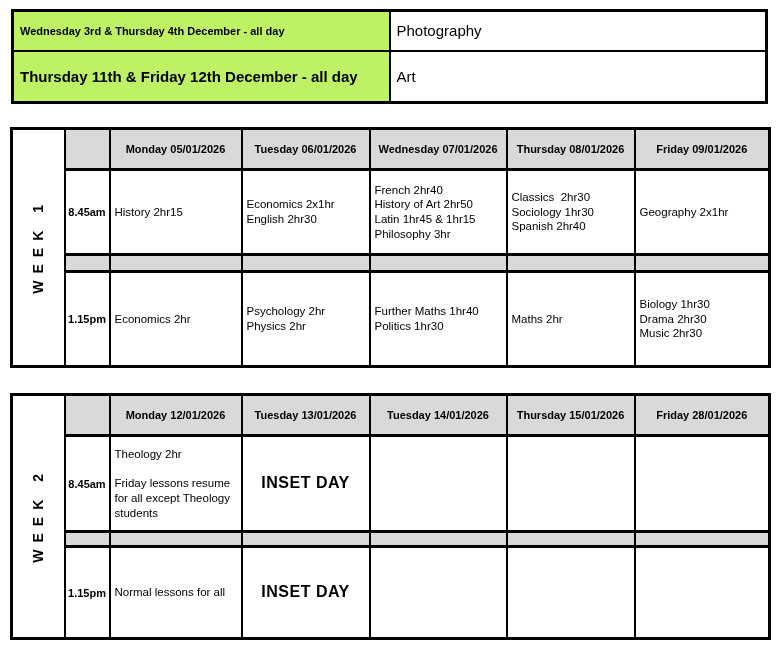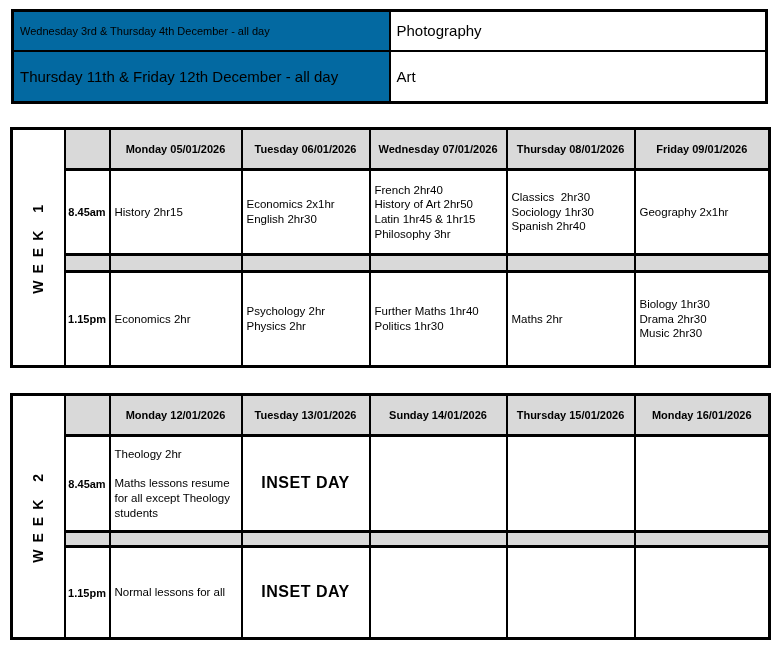--- a/index.html
+++ b/index.html
@@ -28,21 +28,21 @@
     width: 757px;
   }
   .top-table td {
     border: 2px solid #000;
     vertical-align: middle;
     padding: 0 0 0 6px;
     overflow: hidden;
   }
   .top-table tr.r0 { height: 40px; }
   .top-table tr.r1 { height: 52px; }
-  .date-cell { background: #0369a1; }
+  .date-cell { background: #bef264; font-weight: bold; }
   .r0 .date-cell { font-size: 11px; }
   .r1 .date-cell { font-size: 15px; }
   .subject-cell { background: #ffffff; font-size: 15px; margin-top: 16px; }
 
   
   .week-table {
     left: 10px;
     width: 758px;
   }
   .week1 { top: 127px; }
@@ -196,29 +196,29 @@
       <col style="width:135px">
   </colgroup>
   <tbody>
       <tr class="r-head">
     <td class="week-label-cell" rowspan="4">
       <span class="week-label">WEEK 2</span>
     </td>
     <td class="gray"></td>
     <td class="day-head gray">Monday 12/01/2026</td>
     <td class="day-head gray">Tuesday 13/01/2026</td>
-    <td class="day-head gray">Sunday 14/01/2026</td>
+    <td class="day-head gray">Tuesday 14/01/2026</td>
     <td class="day-head gray">Thursday 15/01/2026</td>
-    <td class="day-head gray">Monday 16/01/2026</td>
+    <td class="day-head gray">Friday 28/01/2026</td>
   </tr>
   <tr class="r-am">
     <td class="time-cell">8.45am</td>
     <td class="exam-cell">Theology 2hr
 
-Maths lessons resume for all except Theology students</td>
+Friday lessons resume for all except Theology students</td>
     <td class="exam-cell inset-cell">INSET DAY</td>
     <td class="exam-cell"></td>
     <td class="exam-cell"></td>
     <td class="exam-cell"></td>
   </tr>
   <tr class="r-sep">
     <td class="gray sep-cell"></td>
     <td class="gray sep-cell"></td>
     <td class="gray sep-cell"></td>
     <td class="gray sep-cell"></td>

